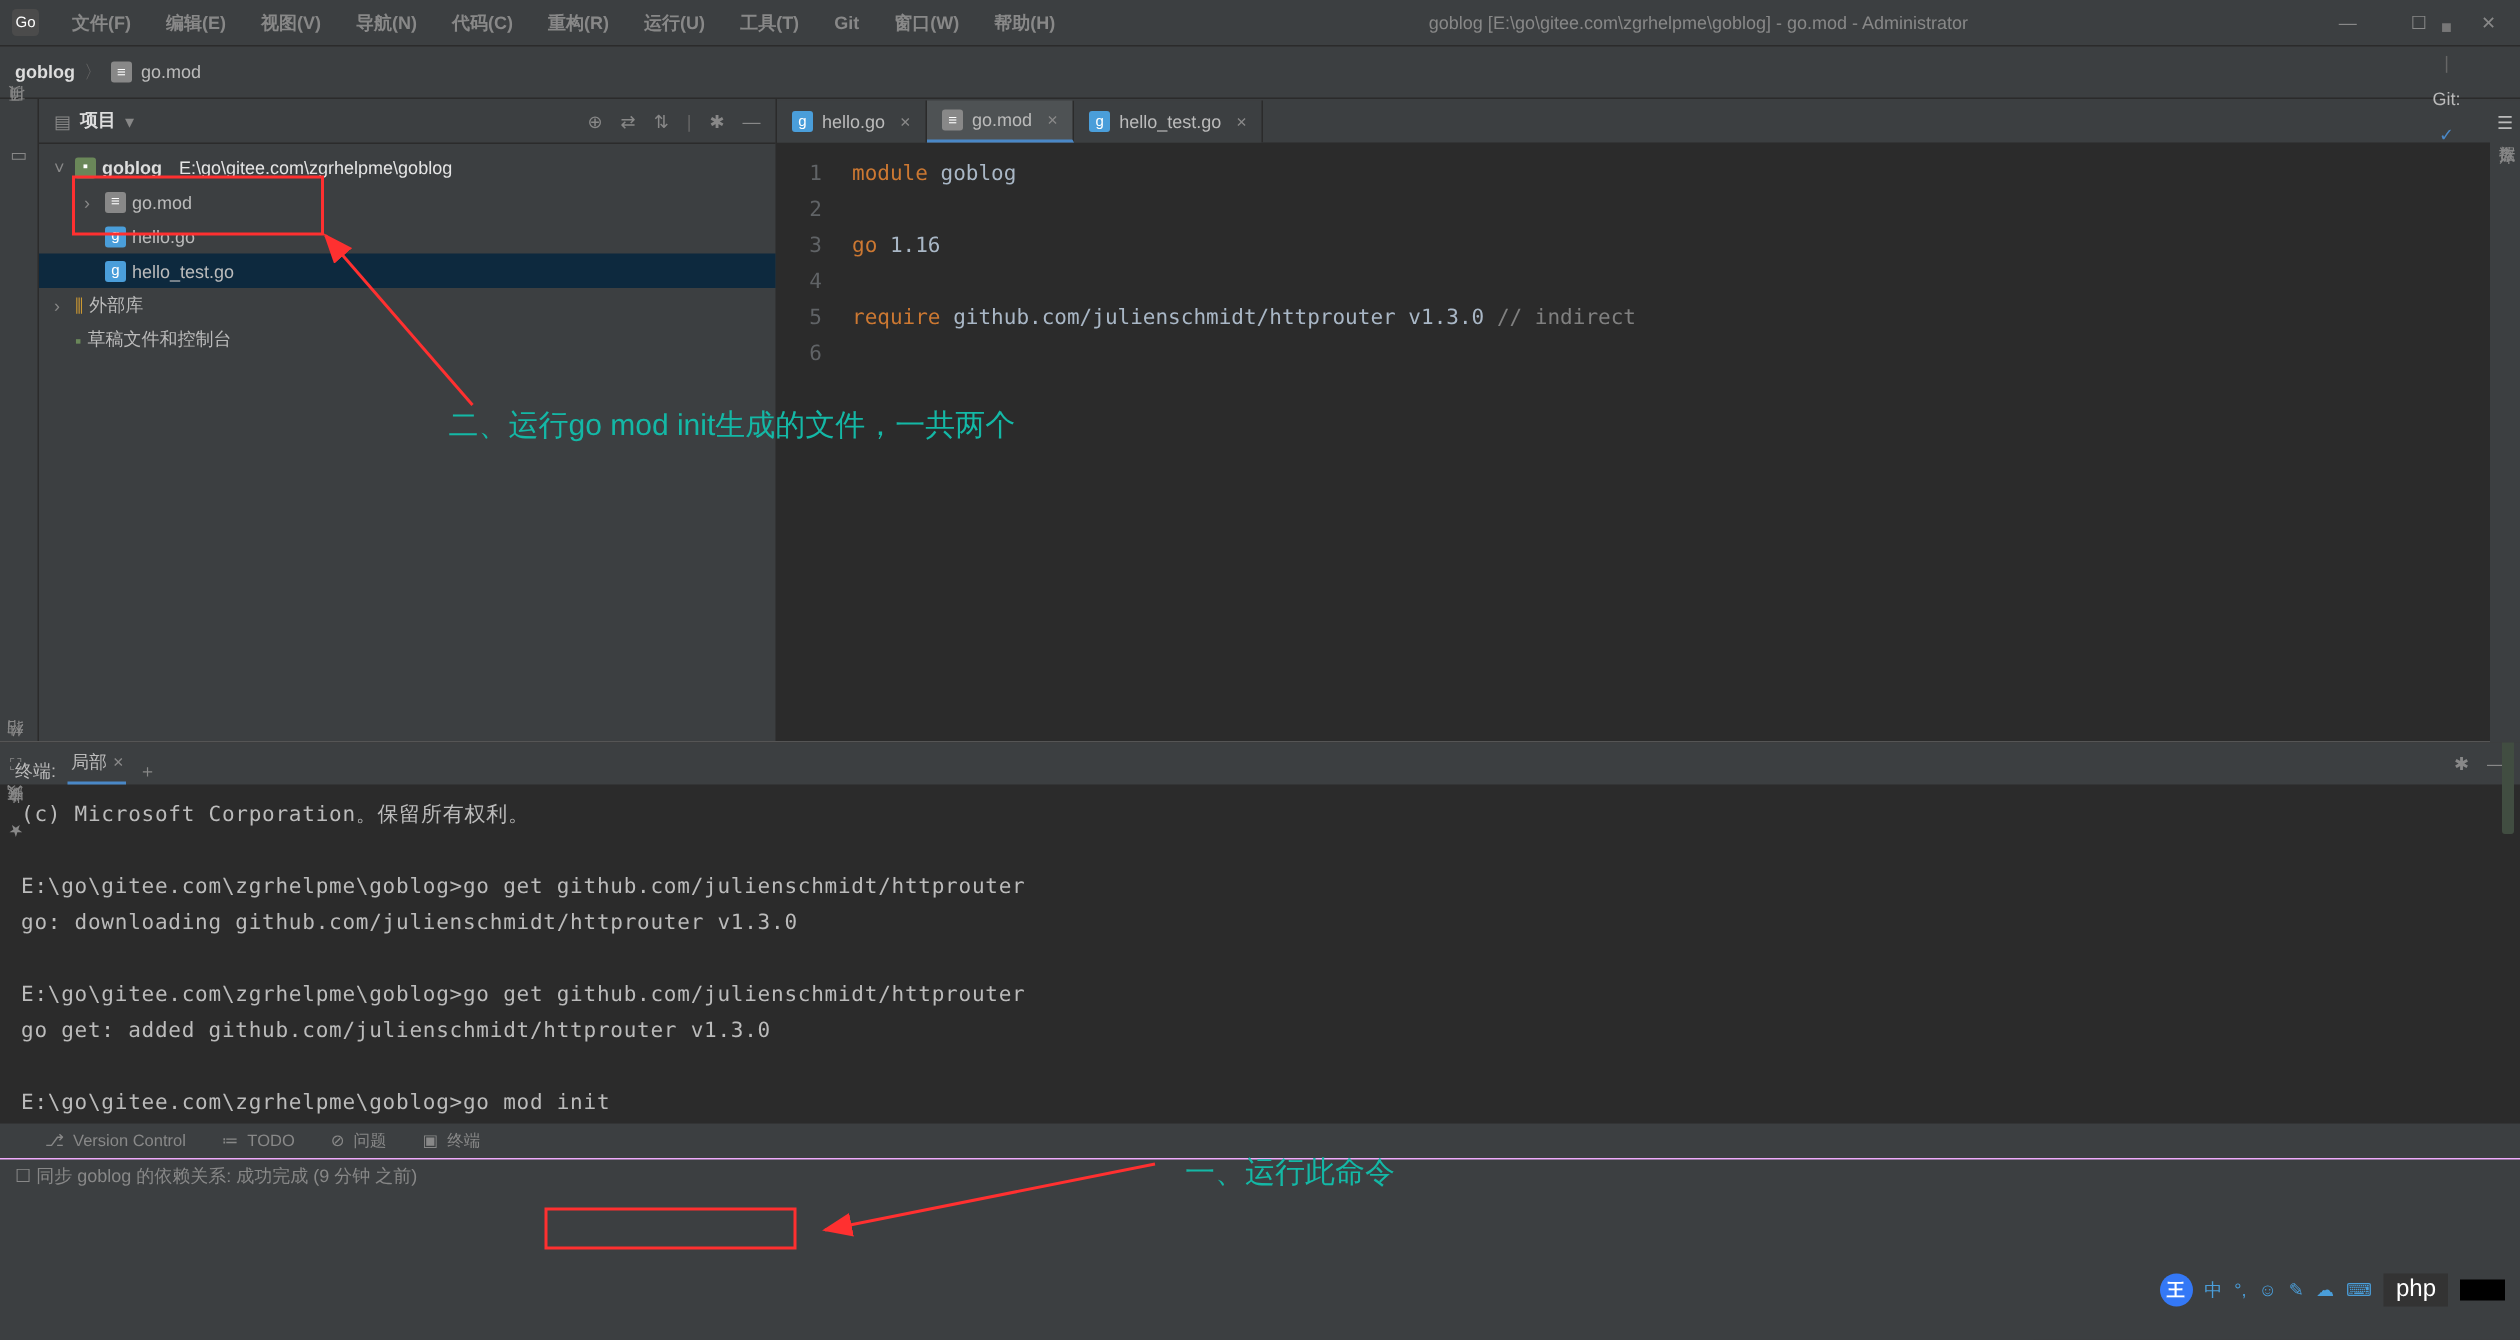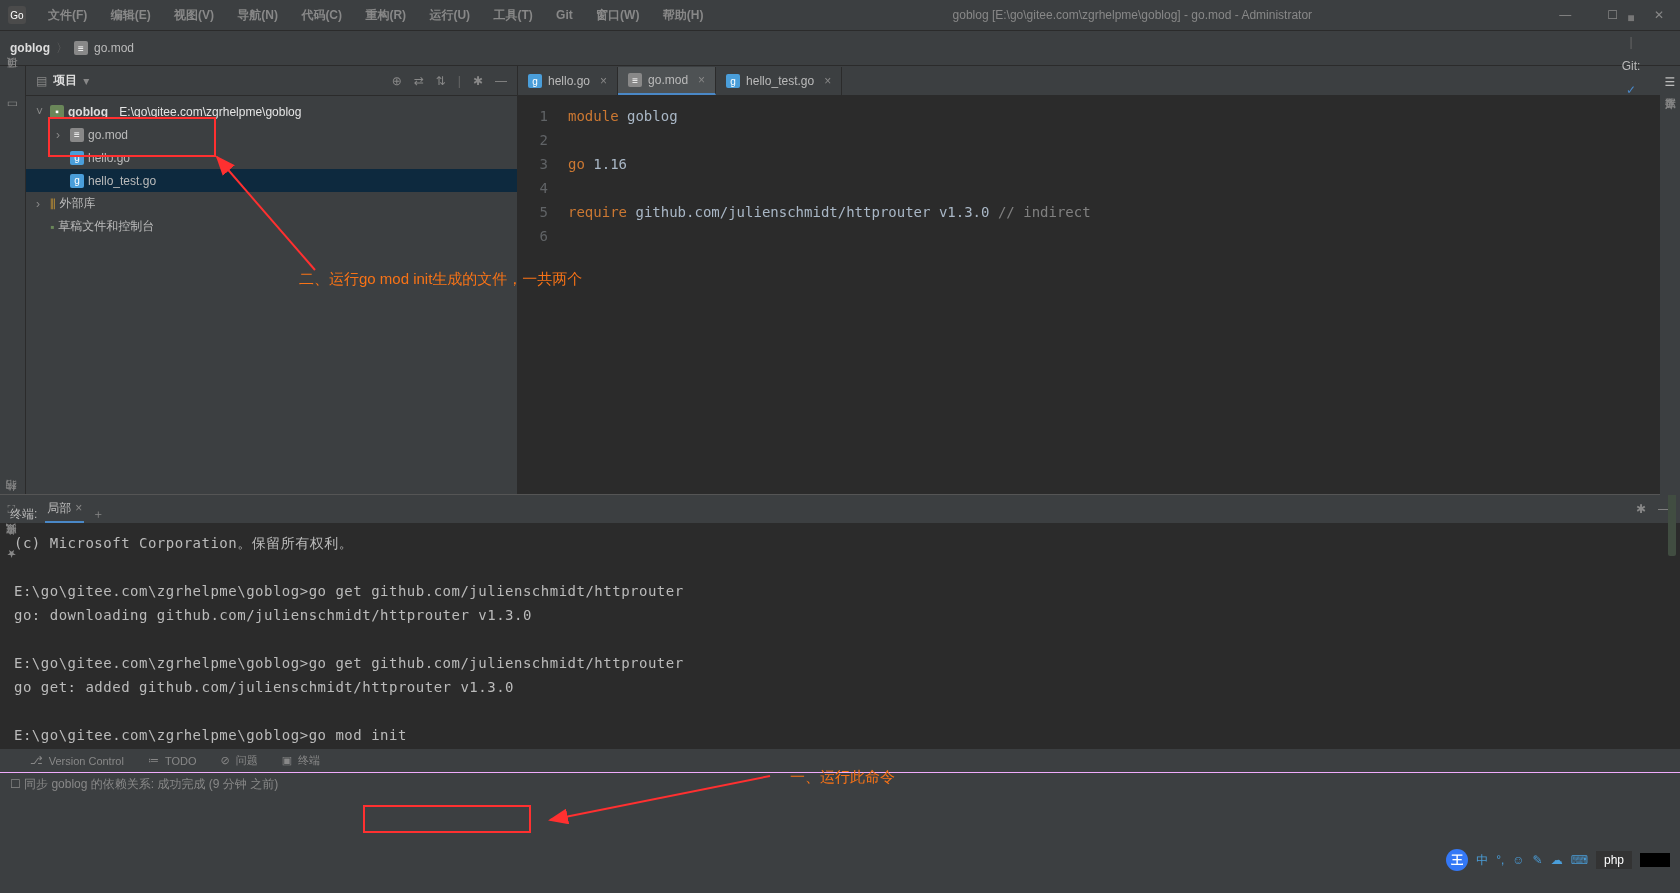--- a/index.html
+++ b/index.html
@@ -46,28 +46,28 @@
 .right-gutter .check { color:#499c54; position:absolute; top:6px; left:2px;}
 .terminal-panel { background:#2b2b2b; border-top:1px solid #555;}
 .term-header { height:28px; display:flex; align-items:center; padding:0 10px; justify-content:space-between; background:#3c3f41;}
 .term-header .left { display:flex; align-items:flex-end; gap:8px;}
 .term-header .tab-t { border-bottom:2px solid #4a88c7; padding:4px 2px; display:flex; align-items:center; gap:4px;}
 .term-header .right { display:flex; gap:12px; color:#888;}
 .term-body { padding:8px 14px; font-family:"Consolas","NSimSun",monospace; font-size:14px; line-height:24px; color:#bbb; height:225px; overflow:hidden; letter-spacing:0.5px;}
 .bottom-tabs { height:24px; background:#3c3f41; border-top:1px solid #2b2b2b; display:flex; align-items:center; padding-left:30px; gap:24px; color:#888;}
 .bottom-tabs .bt { display:flex; align-items:center; gap:6px; font-size:11px;}
 .status-bar { height:24px; background:#3c3f41; border-top:1px solid #f0abfc; display:flex; align-items:center; padding:0 10px; color:#888; justify-content:space-between;}
-.annotation { position:absolute; color:#f97316; font-size:15px; pointer-events:none; z-index:100;}
+.annotation { position:absolute; color:#14b8a6; font-size:20px; pointer-events:none; z-index:100;}
 .redbox { position:absolute; border:2px solid #ff3030; pointer-events:none; z-index:99;}
 .far-right-gutter { position:absolute; right:0; top:67px; width:20px; height:428px; background:#3c3f41; display:flex; flex-direction:column; align-items:center; padding-top:8px;}
 .far-right-gutter .vtx { writing-mode:vertical-rl; color:#888; font-size:11px;}
 .scroll-ind { position:absolute; right:4px; top:340px; width:8px; height:120px; background:#414d41; border-radius:2px;}
 .bottom-right-badges { position:absolute; right:10px; bottom:22px; display:flex; align-items:center; gap:8px;}
 .badge-circle { width:22px; height:22px; border-radius:50%; background:#3478f6; color:#fff; display:flex; align-items:center; justify-content:center; font-size:12px; font-weight:bold;}
-.php-badge { background:#333; color:#fff; padding:2px 8px; font-size:12px;}
+.php-badge { background:#333; color:#fff; padding:2px 8px; font-size:16px;}
 .left-vbar { position:absolute; left:4px; top:500px; writing-mode:vertical-rl; transform:rotate(180deg); color:#888; font-size:11px; display:flex; gap:30px;}
 </style>
 </head>
 <body>
 
 <div class="titlebar">
   <div class="logo">Go</div>
   <div class="menus">
     <span>文件(F)</span>
     <span>编辑(E)</span>

